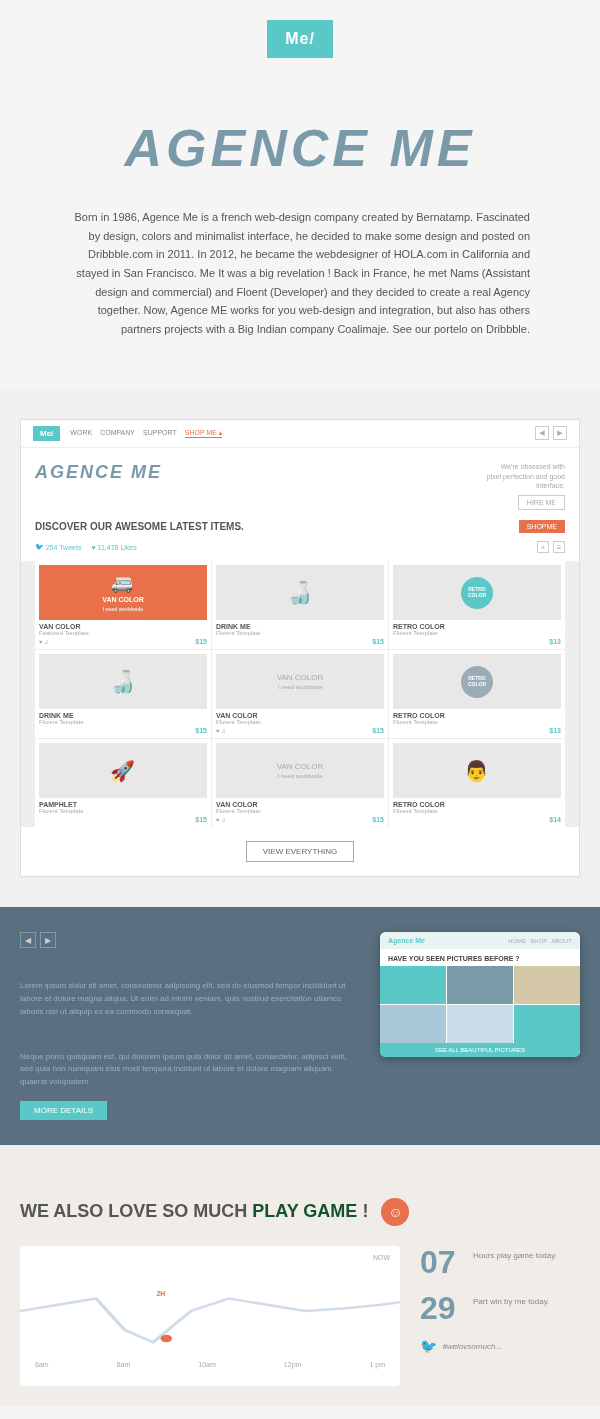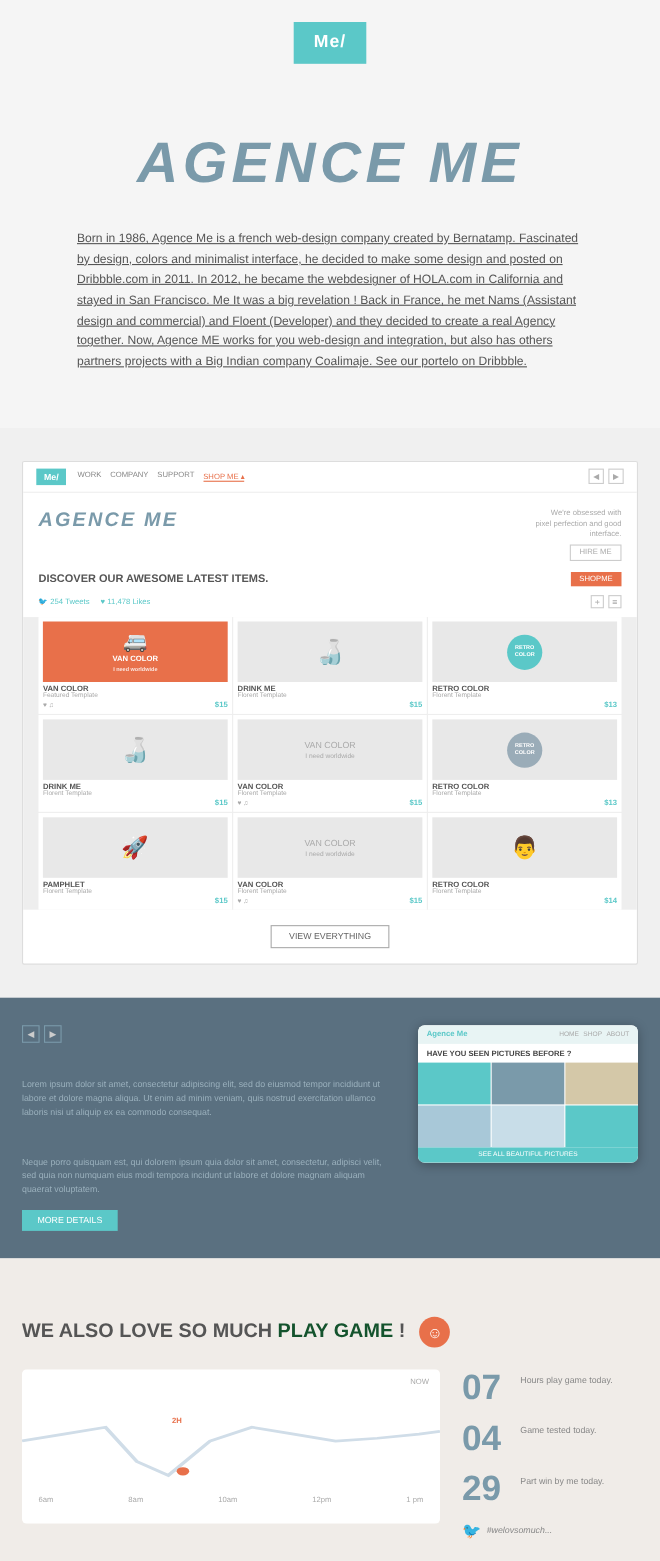--- a/index.html
+++ b/index.html
@@ -35,22 +35,21 @@
       text-transform: uppercase;
       font-style: italic;
       margin-bottom: 30px;
     }
     .hero-description {
       font-size: 11px;
       color: #555;
       line-height: 1.7;
       max-width: 460px;
       margin: 0 auto;
-      text-align: left;
-      text-decoration: underline;
+      text-align: right;
     }
 
     
     .mockup-section {
       background: #f0f0f0;
       padding: 30px 20px;
       margin: 30px 0 0;
     }
     .mockup-container {
       background: white;
@@ -601,24 +600,20 @@
           <span>1 pm</span>
         </div>
       </div>
     </div>
     <div class="game-stats">
       <div class="stat-item">
         <div class="stat-number">07</div>
         <div class="stat-label">Hours play game today.</div>
       </div>
       <div class="stat-item">
-        <div class="stat-number">04</div>
-        <div class="stat-label">Game tested today.</div>
-      </div>
-      <div class="stat-item">
         <div class="stat-number">29</div>
         <div class="stat-label">Part win by me today.</div>
       </div>
       <div style="display:flex; align-items:center; gap:5px; margin-top:5px;">
         <span style="color:#aaa; font-size:14px;">🐦</span>
         <span style="font-size:8px; color:#888; font-style:italic;">#welovsomuch...</span>
       </div>
     </div>
   </div>
 </div>

